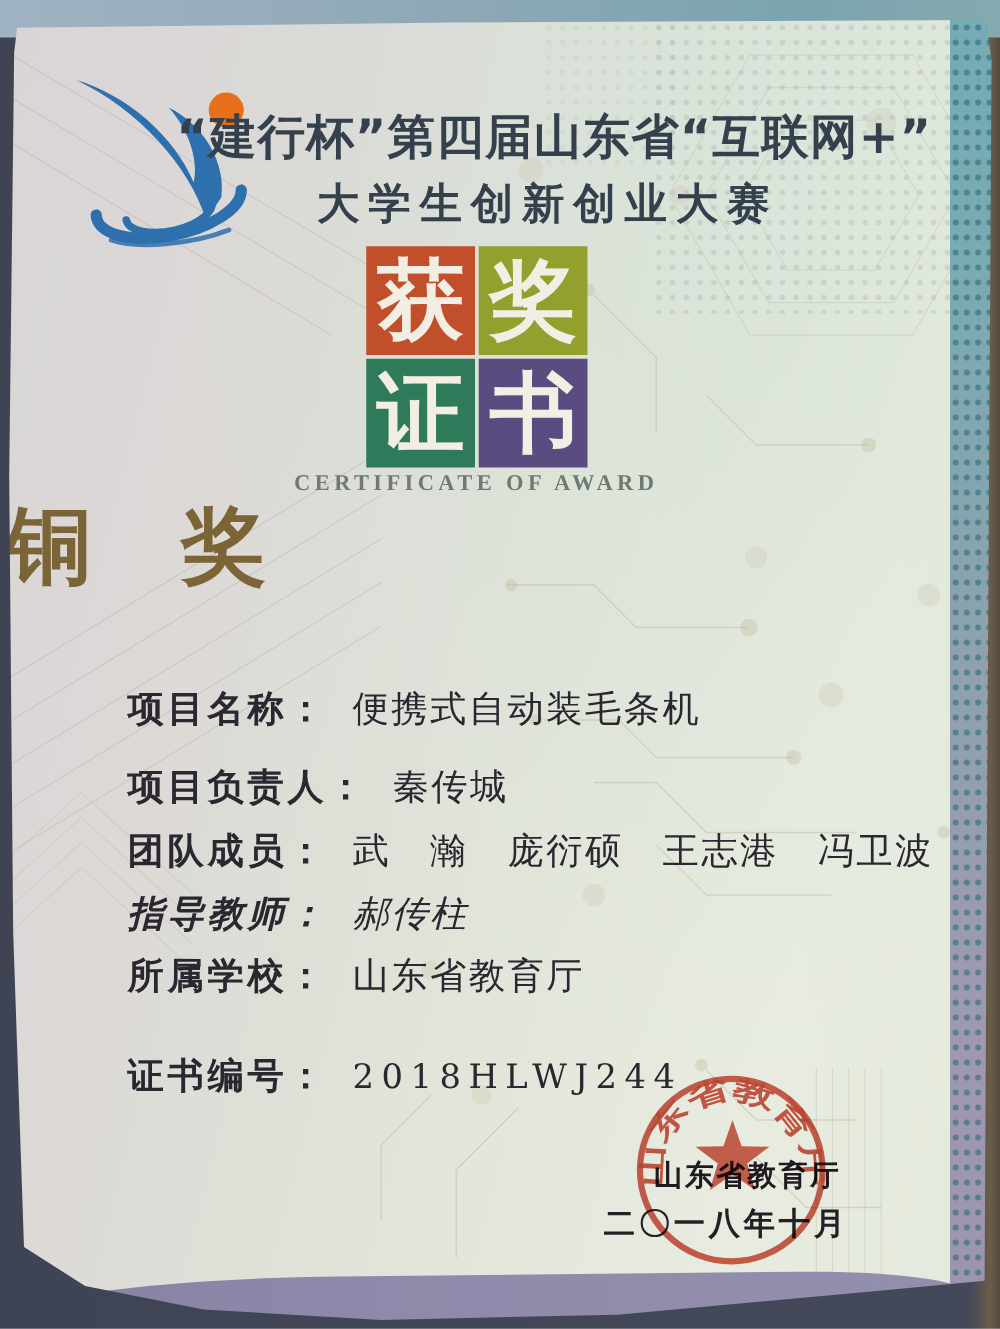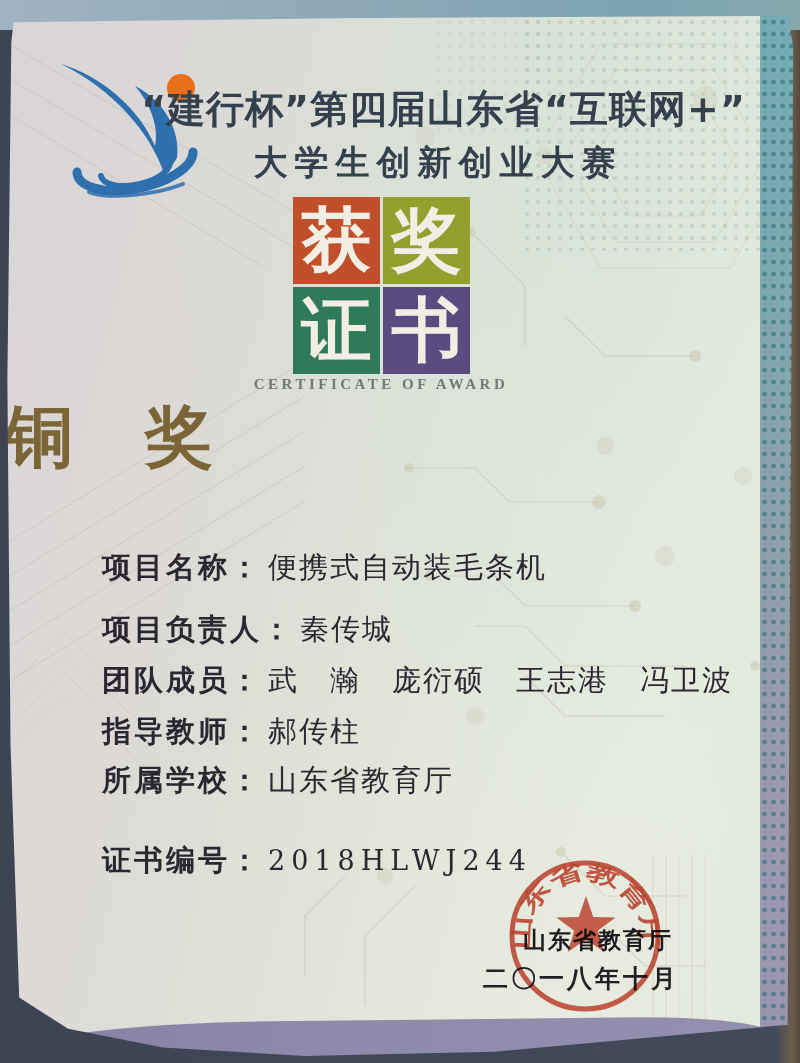--- a/index.html
+++ b/index.html
@@ -50,42 +50,42 @@
     display:grid;grid-template-columns:87px 87px;grid-template-rows:87px 87px;gap:3px;
   }
   .block{
     display:flex;align-items:center;justify-content:center;
     font-family:"DejaVu Serif","Liberation Serif",serif;
     font-size:70px;font-weight:bold;color:#f2eee3;
   }
   .b0{background:#c14f2c;} .b1{background:#93a02e;} .b2{background:#2e7a5a;} .b3{background:#5a4c80;}
   .cert-en{
     position:absolute;left:0;right:37px;top:360px;text-align:center;
-    font-family:"Liberation Serif",serif;font-size:15px;letter-spacing:3.5px;
+    font-family:"Liberation Serif",serif;font-size:18px;letter-spacing:3.5px;
     color:#6f7a72;font-weight:bold;
   }
   .level{
     position:absolute;left:0;right:39px;top:376px;text-align:left;
     font-family:"DejaVu Serif","Liberation Serif",serif;
     font-size:68px;font-weight:bold;color:#7b6436;letter-spacing:2px;
   }
   .fields{position:absolute;left:97px;top:0;width:640px;height:100%;}
   .frow{
     position:absolute;white-space:nowrap;
     font-family:"DejaVu Serif","Liberation Serif",serif;
     font-size:29px;color:#2b2730;letter-spacing:2px;
   }
   .frow:nth-child(1){top:532px;}
   .frow:nth-child(2){top:594px;}
   .frow:nth-child(3){top:645px;}
-  .frow:nth-child(4){top:696px;}
+  .frow:nth-child(4){top:696px;font-style:italic;}
   .frow:nth-child(5){top:745px;}
   .frow:nth-child(6){top:825px;text-align:right;}
   .flabel{font-weight:bold;letter-spacing:3px;}
-  .fvalue{margin-left:6px;}
+  .fvalue{margin-left:20px;}
   .frow:nth-child(6) .fvalue{letter-spacing:6px;font-size:27px;}
   .seal{position:absolute;left:495px;top:835px;width:170px;height:170px;z-index:6;mix-blend-mode:multiply;opacity:.92;}
   .issuer{
     position:absolute;left:518px;top:909px;z-index:5;white-space:nowrap;
     font-family:"DejaVu Serif","Liberation Serif",serif;
     font-size:23px;font-weight:bold;color:#1e1a1f;letter-spacing:2px;
   }
   .date{
     position:absolute;left:478px;top:946px;z-index:5;white-space:nowrap;
     font-family:"DejaVu Serif","Liberation Serif",serif;

